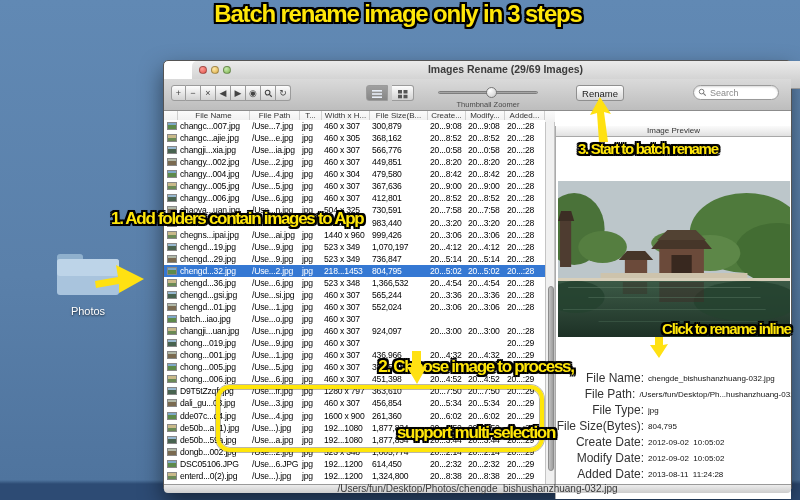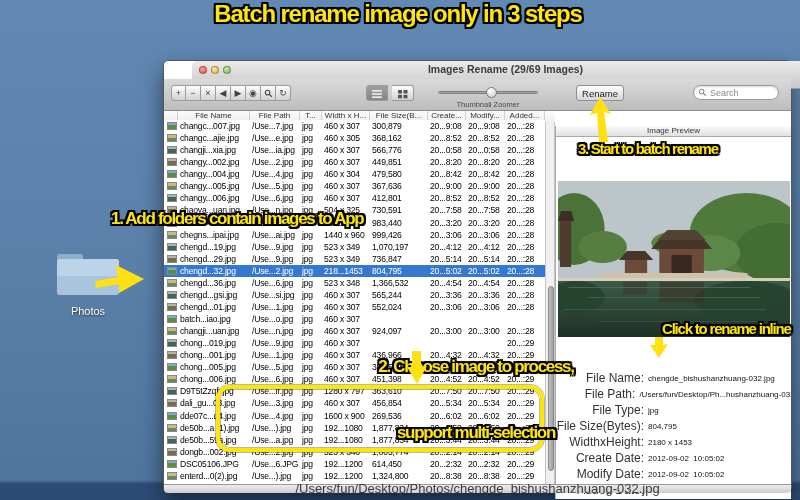--- a/index.html
+++ b/index.html
@@ -95,21 +95,21 @@
     font-size:8px; color:#333; text-align:center; line-height:10px; }
   .photo { position:absolute; left:2px; top:55px; width:232px; height:156px; }
   .photo svg { width:100%; height:100%; display:block; }
   .fields { position:absolute; left:0; top:244px; width:100%; }
   .frow { display:flex; height:16.05px; align-items:center; }
   .flabel { width:92px; text-align:right; font-size:12px; color:#333; padding-right:4px; white-space:nowrap; }
   .fvalue { font-size:8px; color:#111; white-space:pre; overflow:hidden; }
 
   .statusbar { position:absolute; left:0; top:423px; width:100%; height:9px;
     background:linear-gradient(#ececec,#cdcdcd); border-top:1px solid #9a9a9a; border-radius:0 0 4px 4px;
-    font-size:13px; color:#3a3a3a; text-align:center; line-height:8px; }
+    font-size:10px; color:#3a3a3a; text-align:center; line-height:8px; }
 </style>
 </head>
 <body>
 
 <div class="desktop">
 
   <div class="ann headline">Batch rename image only in 3 steps</div>
 
   <div class="folder">
     <svg width="66" height="48" viewBox="0 0 66 48">
@@ -445,21 +445,21 @@
           <span class="cell">20...5:34</span>
           <span class="cell">20...5:34</span>
           <span class="cell">20...:29</span>
         </div>
         <div class="trow">
           <span class="thumb"></span>
           <span class="cell">dde07c...d4.jpg</span>
           <span class="cell">/Use...4.jpg</span>
           <span class="cell">jpg</span>
           <span class="cell">1600 x 900</span>
-          <span class="cell">269,536</span>
+          <span class="cell">261,360</span>
           <span class="cell">20...6:02</span>
           <span class="cell">20...6:02</span>
           <span class="cell">20...:29</span>
         </div>
         <div class="trow">
           <span class="thumb"></span>
           <span class="cell">de50b...a (1).jpg</span>
           <span class="cell">/Use...).jpg</span>
           <span class="cell">jpg</span>
           <span class="cell">192...1080</span>
@@ -567,24 +567,20 @@
           </div>
           <div class="frow">
             <span class="flabel">File Type:</span>
             <span class="fvalue">jpg</span>
           </div>
           <div class="frow">
             <span class="flabel">File Size(Bytes):</span>
             <span class="fvalue">804,795</span>
           </div>
           <div class="frow">
-            <span class="flabel">WidthxHeight:</span>
-            <span class="fvalue">2180 x 1453</span>
-          </div>
-          <div class="frow">
             <span class="flabel">Create Date:</span>
             <span class="fvalue">2012-09-02  10:05:02</span>
           </div>
           <div class="frow">
             <span class="flabel">Modify Date:</span>
             <span class="fvalue">2012-09-02  10:05:02</span>
           </div>
           <div class="frow">
             <span class="flabel">Added Date:</span>
             <span class="fvalue">2013-08-11  11:24:28</span>

